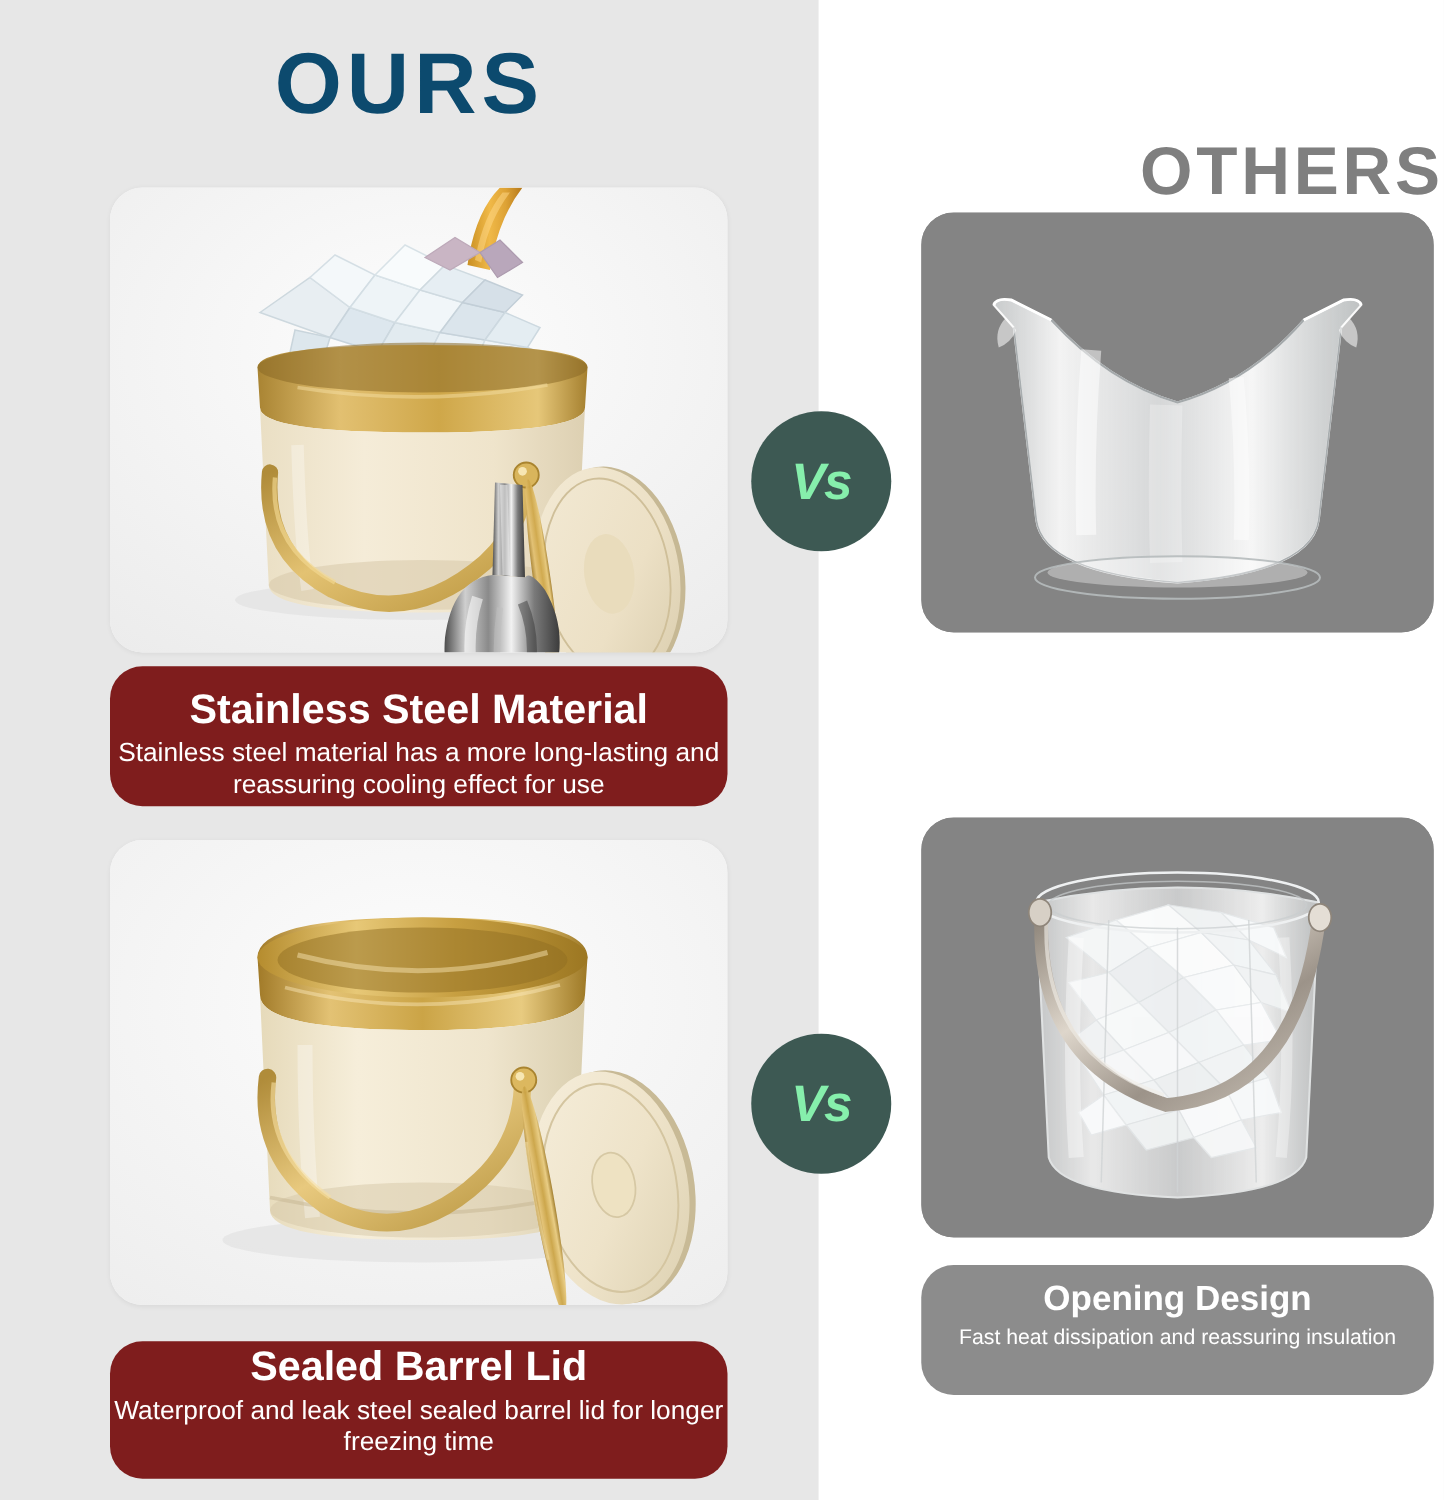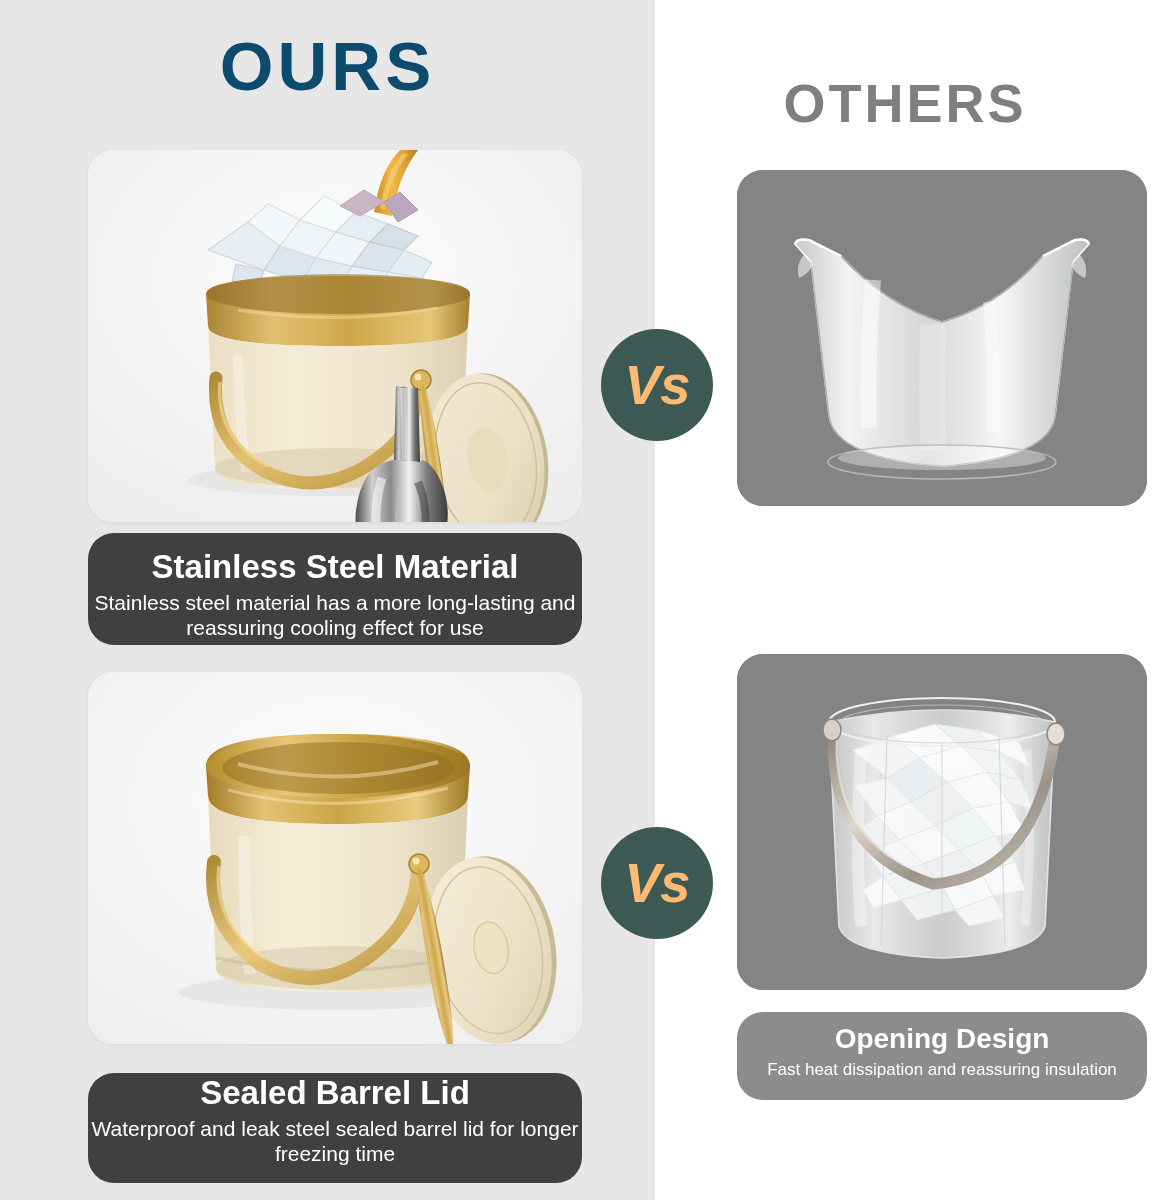--- a/index.html
+++ b/index.html
@@ -15,63 +15,63 @@
   
   .bg-left{position:absolute;left:0;top:0;width:655px;height:1200px;background:#e7e7e7;}
   .bg-right{position:absolute;left:655px;top:0;width:500px;height:1200px;background:#ffffff;}
 
   
   .hd-ours{
     position:absolute;left:0;top:32px;width:655px;text-align:center;
     font-size:69px;font-weight:bold;letter-spacing:4px;color:#0c4a6e;line-height:1;
   }
   .hd-others{
-    position:absolute;left:655px;top:76px;width:500px;text-align:center;
+    position:absolute;left:655px;top:110px;width:500px;text-align:right;
     font-size:54px;font-weight:bold;letter-spacing:3px;color:#7f7f7f;line-height:1;
   }
 
   
   .card{position:absolute;border-radius:26px;overflow:hidden;}
   .card-ours{background:#f7f7f8;box-shadow:0 1px 4px rgba(0,0,0,.06);}
   .card-others{background:#848484;}
 
   .c-ours-1{left:88px;top:150px;width:494px;height:372px;}
   .c-ours-2{left:88px;top:672px;width:494px;height:372px;}
   .c-oth-1{left:737px;top:170px;width:410px;height:336px;}
   .c-oth-2{left:737px;top:654px;width:410px;height:336px;}
 
   
   .pill{position:absolute;border-radius:26px;text-align:center;color:#ffffff;}
-  .pill-green{background:#404040;}
+  .pill-green{background:#7f1d1d;}
   .pill-gray{background:#8c8c8c;}
   .pill .ttl{font-weight:bold;line-height:1.08;}
   .pill .sub{line-height:1.22;}
 
   .p-ours-1{left:88px;top:533px;width:494px;height:112px;}
   .p-ours-1 .ttl{font-size:33px;padding-top:16px;}
   .p-ours-1 .sub{font-size:21px;padding-top:5px;}
 
   .p-ours-2{left:88px;top:1073px;width:494px;height:110px;}
   .p-ours-2 .ttl{font-size:33px;padding-top:2px;}
   .p-ours-2 .sub{font-size:21px;padding-top:5px;}
 
   .p-oth-1{left:737px;top:518px;width:410px;height:88px;}
   .p-oth-1 .ttl{font-size:28px;padding-top:10px;}
   .p-oth-1 .sub{font-size:17px;padding-top:3px;}
 
-  .p-oth-2{left:737px;top:1012px;width:410px;height:88px;}
+  .p-oth-2{left:737px;top:1012px;width:410px;height:104px;}
   .p-oth-2 .ttl{font-size:28px;padding-top:12px;}
   .p-oth-2 .sub{font-size:17px;padding-top:6px;}
 
   
   .vs{
     position:absolute;width:112px;height:112px;border-radius:50%;
-    background:#3d5953;color:#fdba74;
+    background:#3d5953;color:#86efac;
     display:flex;align-items:center;justify-content:center;
-    font-size:55px;font-weight:bold;font-style:italic;letter-spacing:-1px;
+    font-size:41px;font-weight:bold;font-style:italic;letter-spacing:-1px;
   }
   .vs-1{left:601px;top:329px;}
   .vs-2{left:601px;top:827px;}
 
   
   .photo{position:absolute;left:0;top:0;width:100%;height:100%;display:block;}
 </style>
 </head>
 <body>
 

